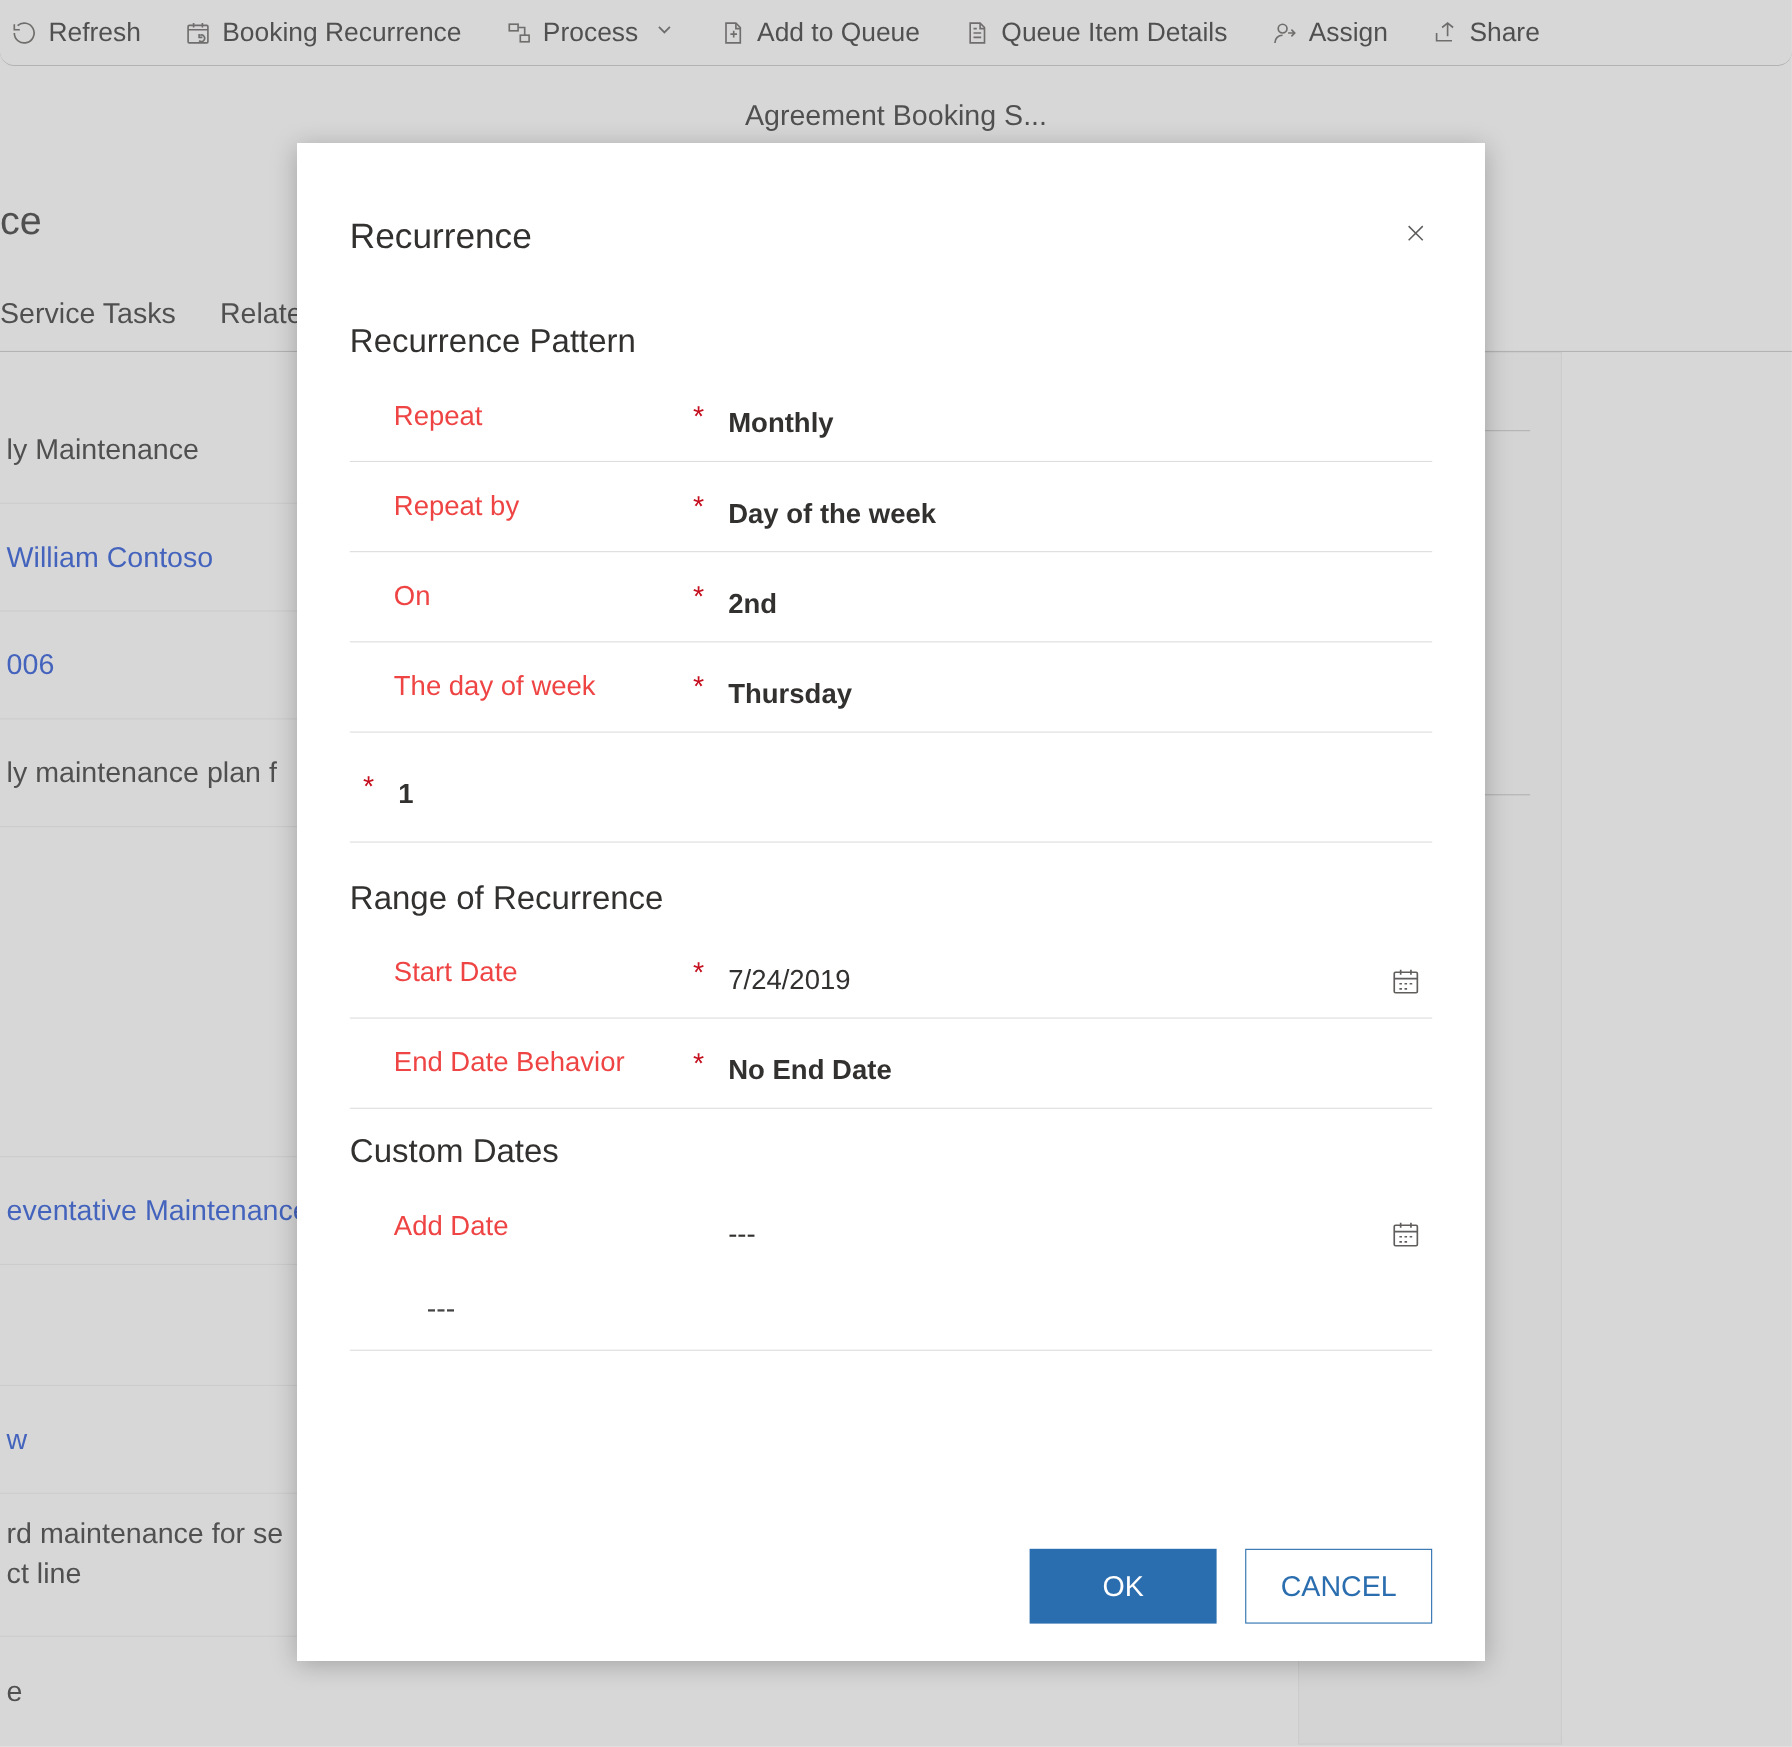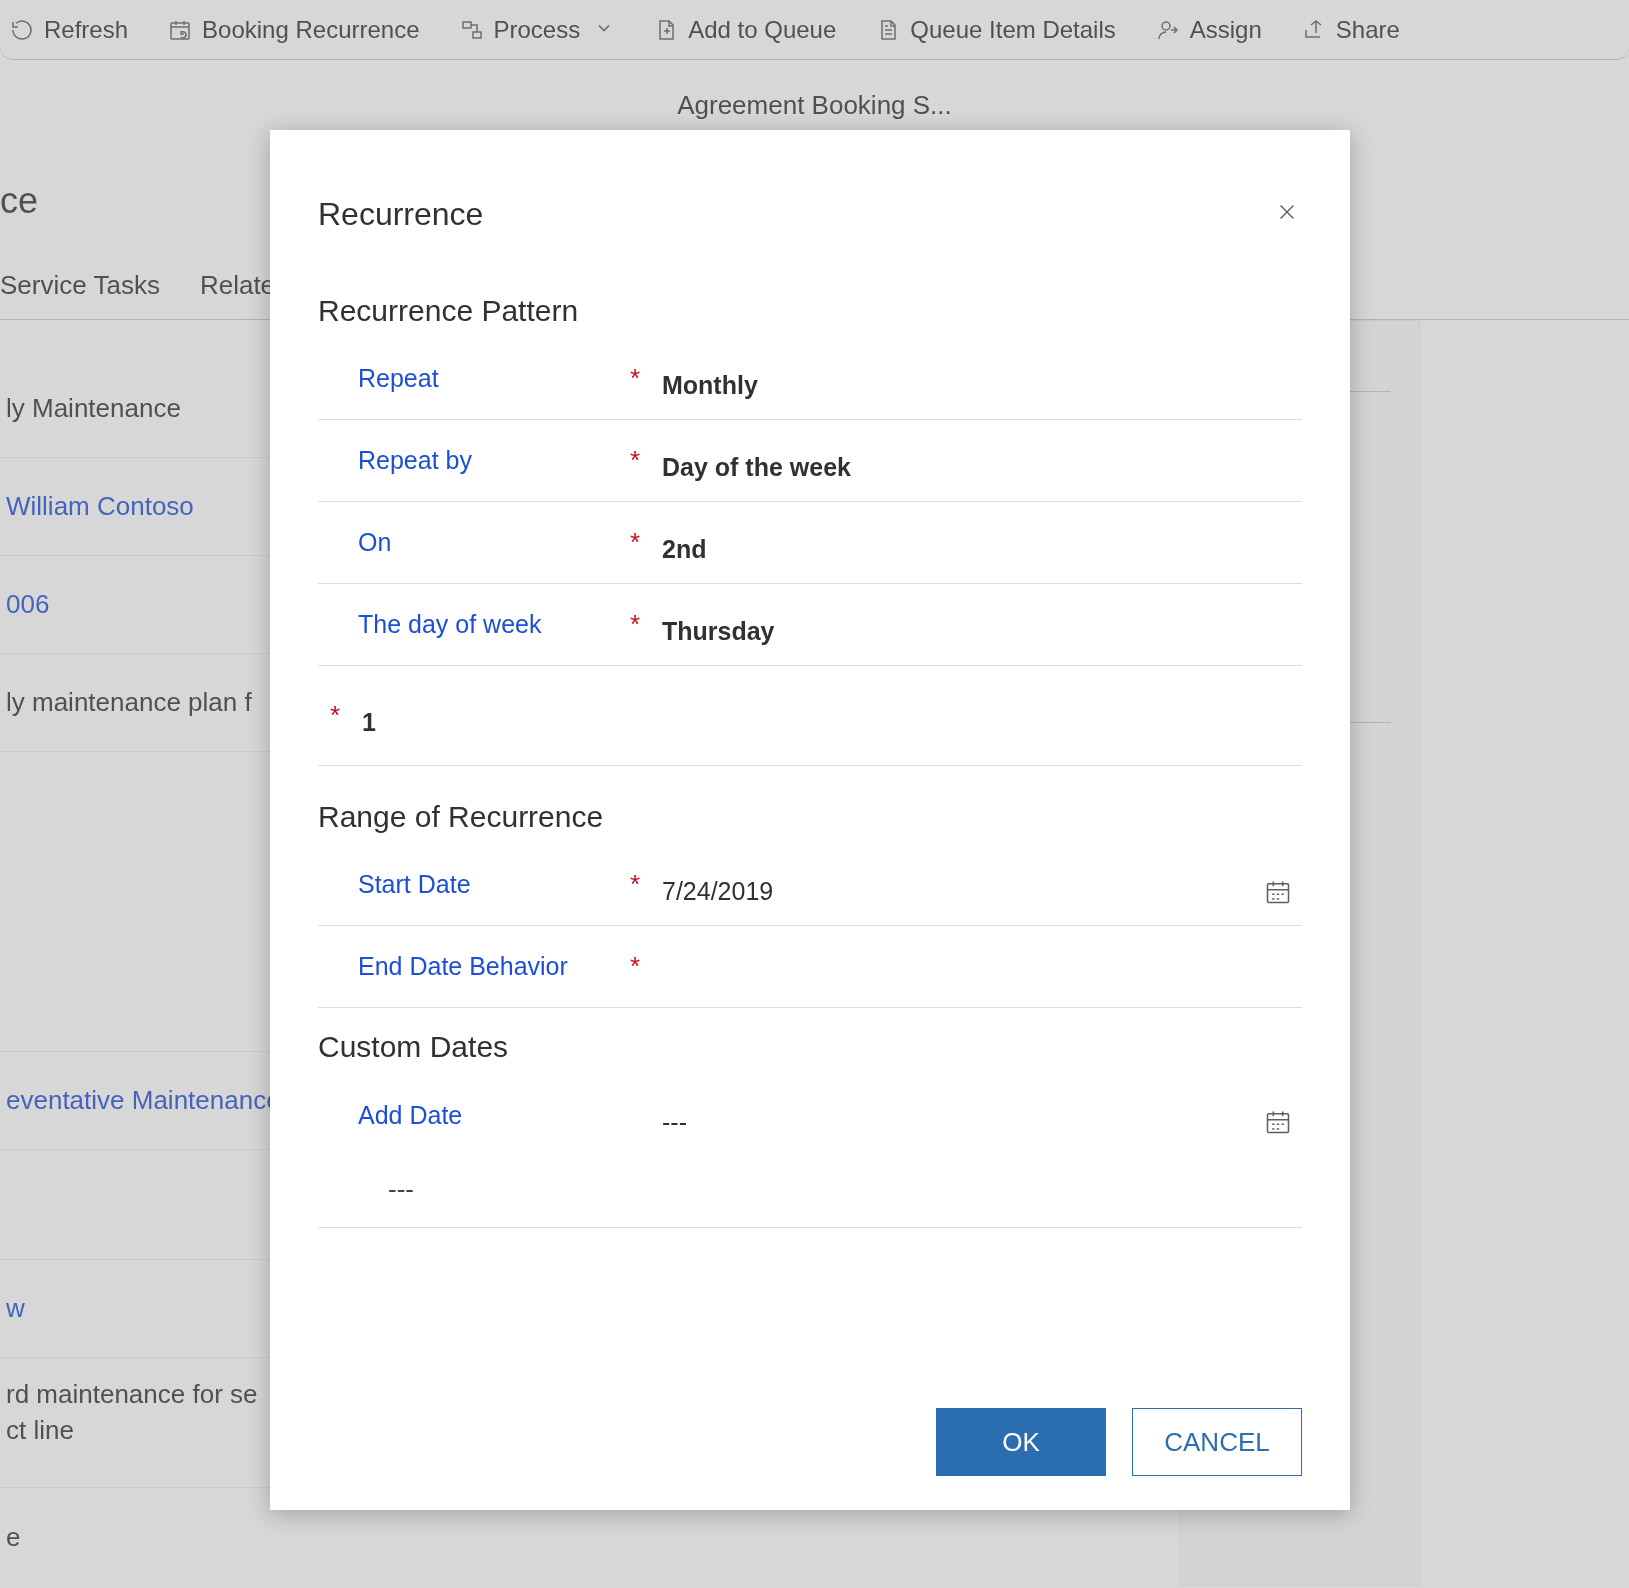--- a/index.html
+++ b/index.html
@@ -34,21 +34,21 @@
 
   
   .dialog { position:absolute; top:130px; left:270px; width:1080px; height:1380px; background:#fff; box-shadow: 0 4px 22px rgba(0,0,0,.25); padding: 64px 48px 34px 48px; display:flex; flex-direction:column;}
   .dhead { display:flex; justify-content:space-between; align-items:center; margin-bottom: 50px;}
   .dtitle { font-size:32px; font-weight:400;}
   .xbtn { font-size:28px; color:#605e5c; cursor:pointer; background:none; border:none; padding:4px;}
 
   .section-h { font-size:30px; font-weight:400; margin: 10px 0 10px 0;}
 
   .field-row { display:flex; align-items:center; border-bottom:1px solid #ddd; min-height: 82px; font-size:25px;}
-  .field-row .flabel { width: 300px; padding-left: 40px; color:#1d4ed8; display:flex; align-items:center;text-align:right;}
+  .field-row .flabel { width: 300px; padding-left: 40px; color:#ef4444; display:flex; align-items:center;text-align:right;}
   .field-row .req { width: 34px; color:#c50f1f; font-size:26px; text-align:center;}
   .field-row .fval { flex:1; padding-left:10px; display:flex; justify-content:space-between; align-items:center; padding-right:10px;margin-top:14px;}
   .field-row .fval.bold { font-weight:600;}
   .field-row.tall2 { min-height: 100px;}
   .field-row.tall2 .flabel { line-height:1.35;}
 
   .dateicon { width:28px; height:28px; }
   .dateicon svg { width:28px; height:28px; stroke:#605e5c; fill:none; stroke-width:1.3;}
 
   .custom-date-list { padding: 18px 0 18px 70px; font-size:26px; color:#444; border-bottom:1px solid #ddd; min-height:72px;}
@@ -208,20 +208,21 @@
       <span>7/24/2019</span>
       <span class="dateicon"><svg viewBox="0 0 24 24">
             <rect x="3" y="5" width="18" height="16" rx="1"></rect>
             <path d="M3 10h18M8 3v4M16 3v4M7 14h2M11 14h2M15 14h2M7 18h2M11 18h2"></path>
           </svg></span>
     </div>
   </div>
   <div class="field-row">
     <div class="flabel">End Date Behavior</div>
     <div class="req">*</div>
+    <div class="fval bold">No End Date</div>
   </div>
 
   <div class="section-h" style="margin-top:22px">Custom Dates</div>
 
   <div class="field-row" style="border-bottom:none">
     <div class="flabel">Add Date</div>
     <div class="req"></div>
     <div class="fval">
       <span>---</span>
       <span class="dateicon"><svg viewBox="0 0 24 24">

